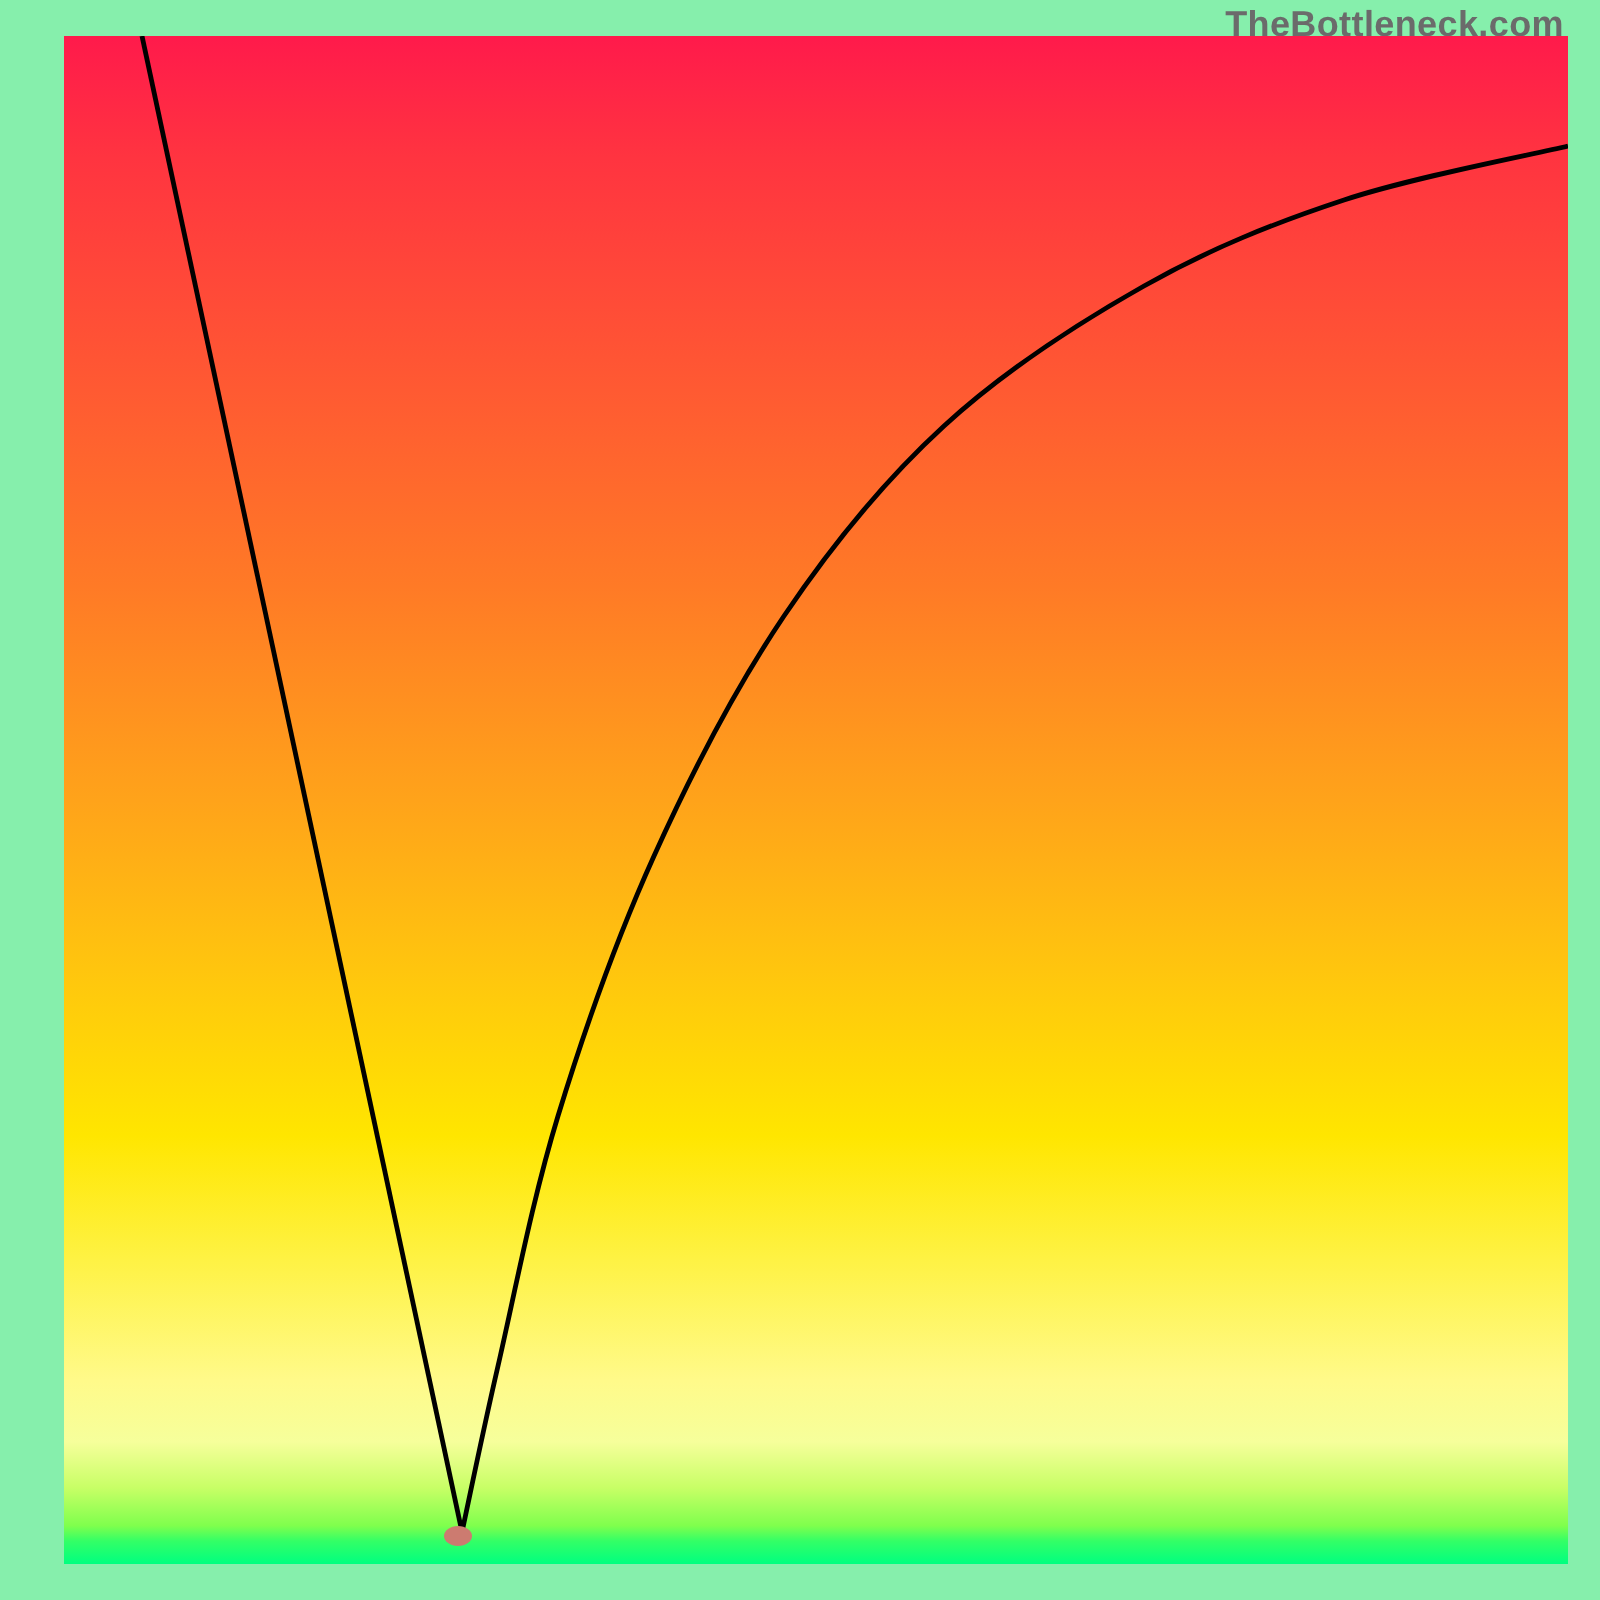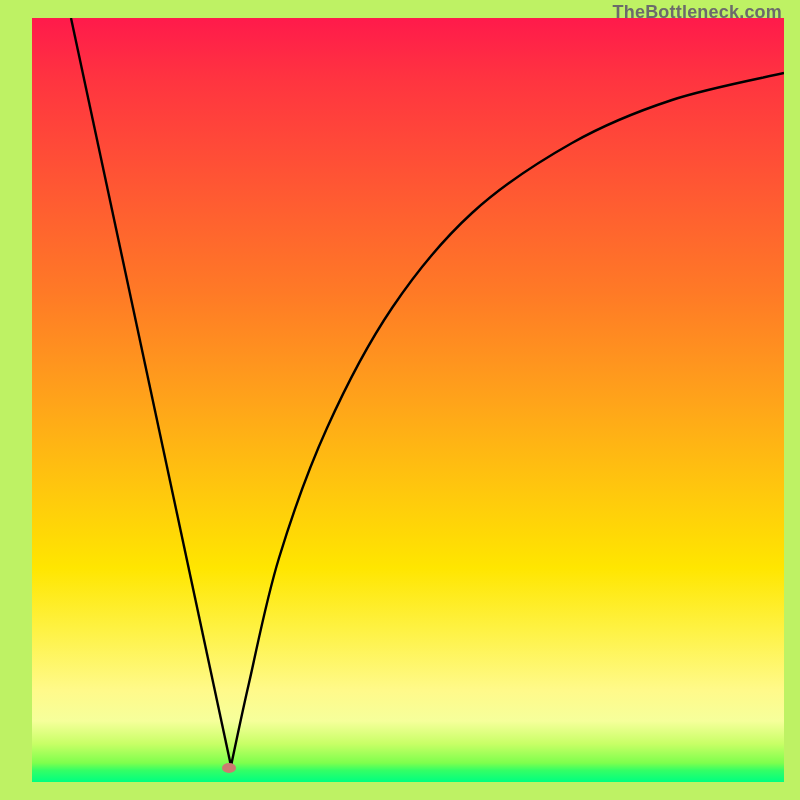--- a/index.html
+++ b/index.html
@@ -10,21 +10,21 @@
     overflow: hidden;
     background: #000;
     font-family: Arial, Helvetica, sans-serif;
   }
   .frame {
     position: absolute;
     left: 0;
     top: 0;
     width: 800px;
     height: 800px;
-    background: #bef264;
+    background: #86efac;
   }
   .plot {
     position: absolute;
     left: 32px;
     top: 18px;
     width: 752px;
     height: 764px;
     
     background: linear-gradient(to bottom,
       #ff1a4b 0%,

